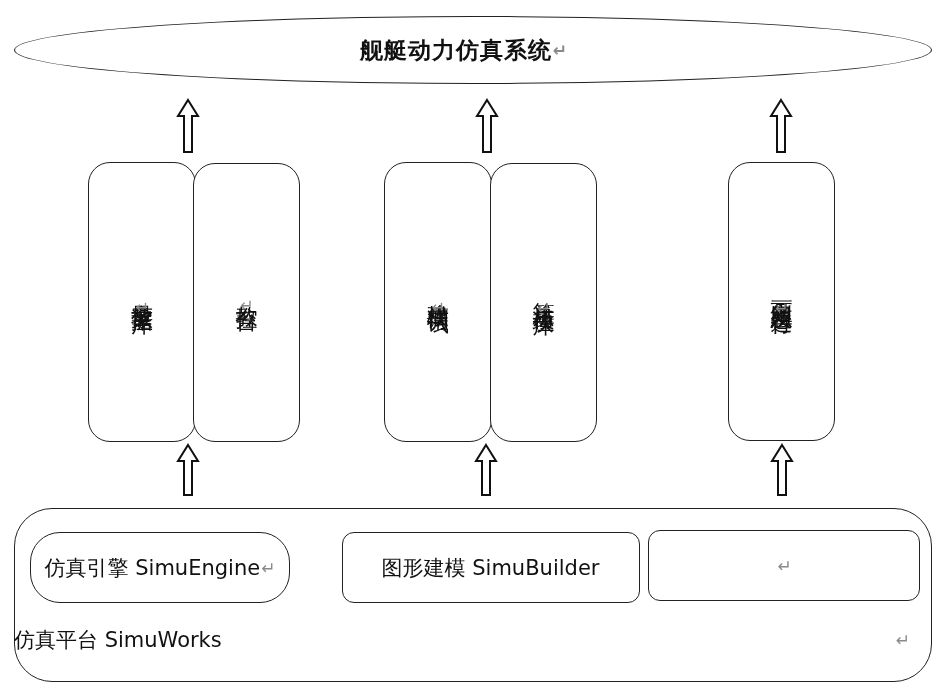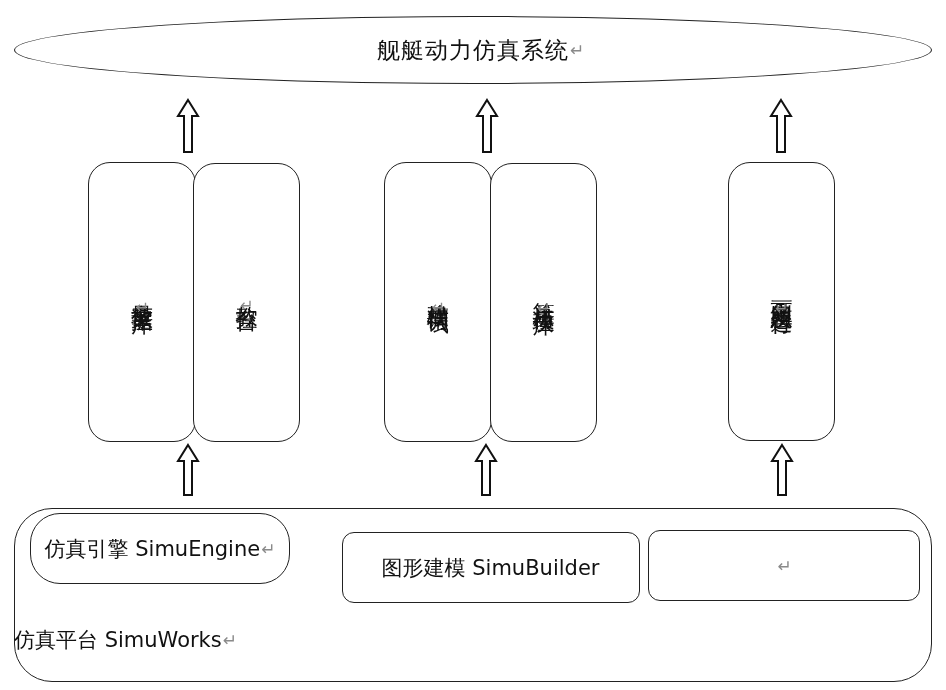--- a/index.html
+++ b/index.html
@@ -1,36 +1,36 @@
 <!DOCTYPE html>
 <html><head>
 <meta charset="utf-8">
 <style>
   html, body { margin: 0; padding: 0; background: #ffffff; }
   body { width: 946px; height: 690px; position: relative; overflow: hidden;
          font-family: "DejaVu Sans", "Liberation Sans", sans-serif; color: #111; }
   .abs { position: absolute; box-sizing: border-box; }
   .ellipse { left: 14px; top: 16px; width: 918px; height: 68px;
              border: 1.5px solid #222; border-radius: 50%; }
-  .title { left: 22px; top: 16px; width: 918px; height: 68px;
+  .title { left: 5px; top: 16px; width: 918px; height: 68px;
            display: flex; align-items: center; justify-content: center;
-           font-size: 23px; letter-spacing: 1px; }
+           font-size: 23px; letter-spacing: 1px; font-weight: bold; }
   .mark { color: #8a8a8a; font-size: 17px; margin-left: 1px; }
   .vbox { border: 1.5px solid #222; border-radius: 22px; background: #fff;
           display: flex; align-items: center; justify-content: center; }
   .vtext { writing-mode: vertical-rl; text-orientation: upright;
            font-size: 22px; letter-spacing: 2px; line-height: 1; }
   .vtext .mark { font-size: 16px; margin-top: 2px; }
   .platform { left: 14px; top: 508px; width: 918px; height: 174px;
               border: 1.5px solid #222; border-radius: 38px; }
   .hbox { border: 1.5px solid #222; border-radius: 12px;
           display: flex; align-items: center; justify-content: center;
           font-size: 21px; white-space: nowrap; }
   .plat-label { left: 14px; top: 620px; width: 896px; height: 40px;
-                display: flex; align-items: center; justify-content: flex-start;
+                display: flex; align-items: center; justify-content: space-between;
                 font-size: 21px; }
   svg.arrow { position: absolute; overflow: visible; }
 </style>
 </head>
 <body>
 
 <div class="abs ellipse"></div>
 <div class="abs title">
   <span>舰艇动力仿真系统</span>
     <span class="mark">↵</span>
@@ -69,21 +69,21 @@
 </svg>
 <svg class="arrow" style="left:474px;top:443px" width="24" height="56" viewBox="0 0 24 56">
   <path d="M12 2 L22 18 L16 18 L16 52 L8 52 L8 18 L2 18 Z" fill="#fff" stroke="#111" stroke-width="2"></path>
 </svg>
 <svg class="arrow" style="left:770px;top:443px" width="24" height="56" viewBox="0 0 24 56">
   <path d="M12 2 L22 18 L16 18 L16 52 L8 52 L8 18 L2 18 Z" fill="#fff" stroke="#111" stroke-width="2"></path>
 </svg>
 
 <div class="abs platform"></div>
 
-<div class="abs hbox" style="left:30px;top:513px;width:260px;height:71px;border-radius:30px;">
+<div class="abs hbox" style="left:30px;top:532px;width:260px;height:71px;border-radius:30px;">
   <span>仿真引擎 SimuEngine</span>
     <span class="mark">↵</span>
 </div>
 <div class="abs hbox" style="left:342px;top:532px;width:298px;height:71px;">
   <span>图形建模 SimuBuilder</span>
     <span class="mark"></span>
 </div>
 <div class="abs hbox" style="left:648px;top:530px;width:272px;height:71px;">
     <span class="mark">↵</span>
 </div>

